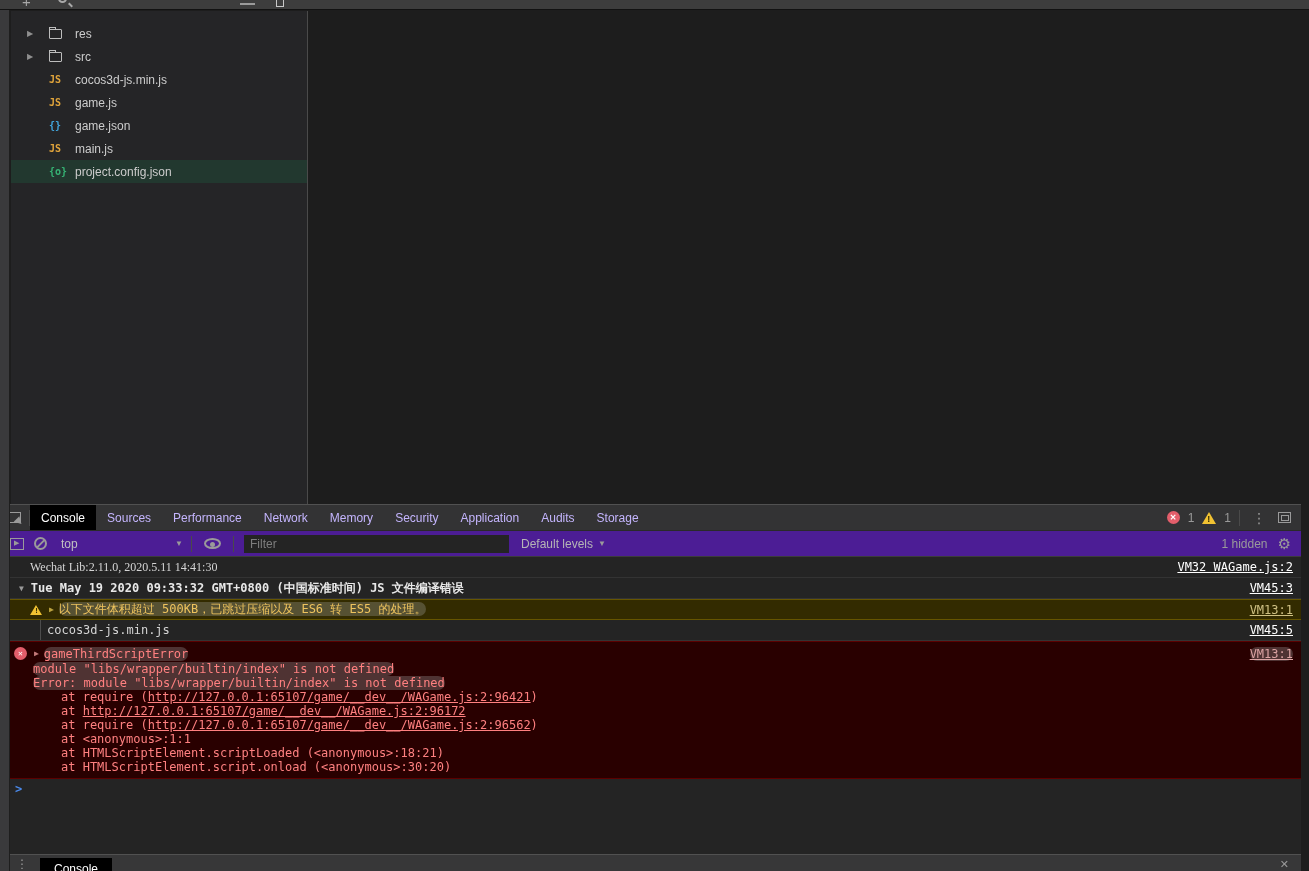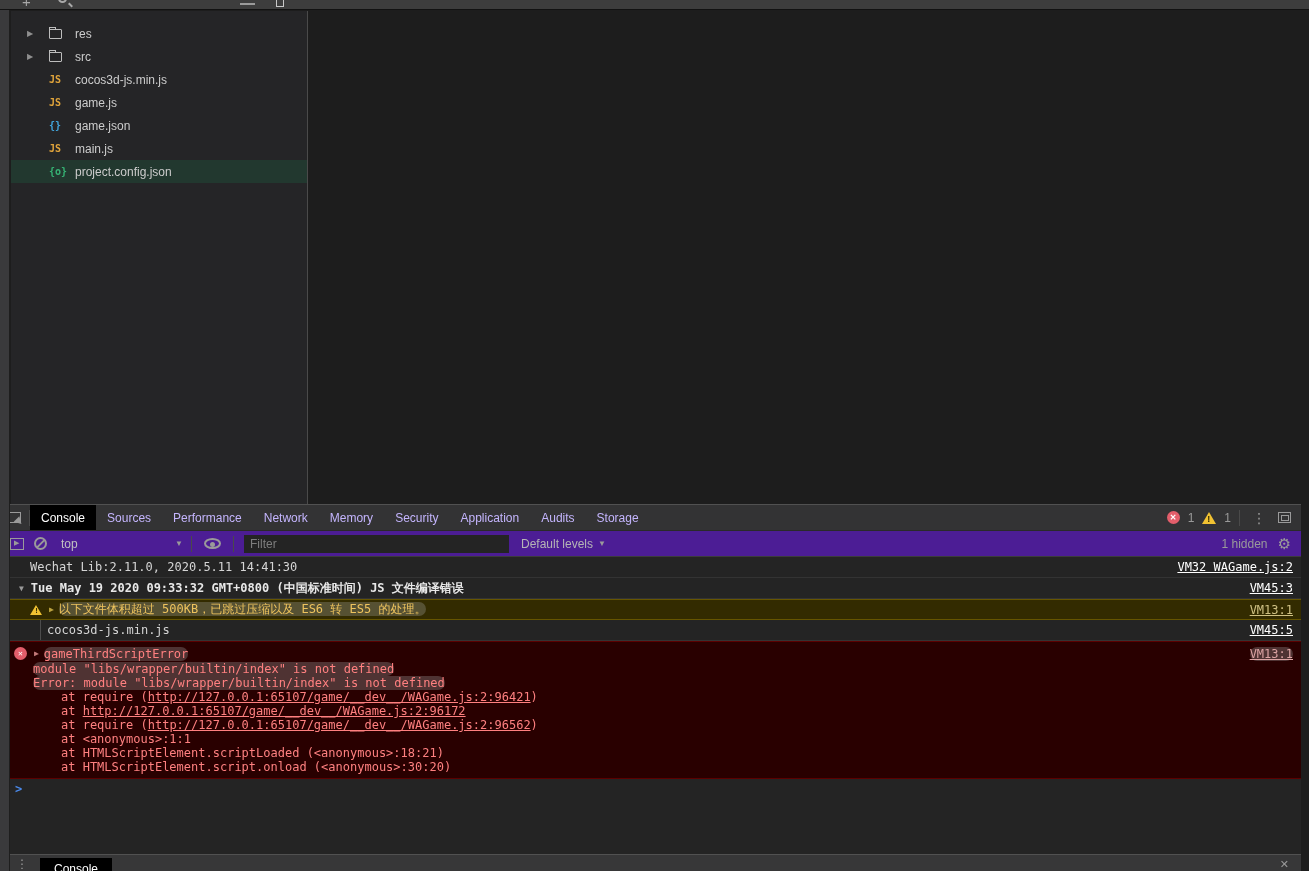--- a/index.html
+++ b/index.html
@@ -70,21 +70,21 @@
   .levels .caret { font-size:8px; color:#9a9a9a; }
   #toolbar-right { margin-left:auto; display:flex; align-items:center; gap:10px; padding-right:10px; }
   .hidden-label { color:#9a9a9a; }
   .gear { color:#9a9a9a; font-size:15px; cursor:pointer; }
 
   
   #console-area { height:296px; background:#242424; overflow:hidden; font-size:12px; }
   .crow { min-height:21px; display:flex; align-items:center; border-bottom:1px solid #333333; position:relative; padding-right:8px; }
   .crow .ctext { color:#d5d5d5; }
   .clink { margin-left:auto; color:#ffffff; text-decoration:underline; cursor:pointer; white-space:nowrap; }
-  .row-plain .ctext { margin-left:28px; }
+  .row-plain .ctext { margin-left:28px;font-family:Liberation Serif, serif; }
   .row-group .tri { color:#9a9a9a; font-size:8px; margin-left:17px; }
   .row-group .ctext { margin-left:7px; font-weight:bold; color:#e8e8e8; }
   .row-warning { background:#332b00; border-top:1px solid #665500; border-bottom:1px solid #665500; }
   .row-warning .warn-icon { margin-left:27px; transform:scale(0.85); }
   .row-warning .tri { color:#bba23f; font-size:8px; margin-left:6px; }
   .row-warning .ctext { margin-left:5px; color:#eec35d; }
   .row-warning .clink { color:#cfc083; }
   .row-nested .ctext { margin-left:45px; }
   .guide-line { position:absolute; left:38px; top:0; bottom:0; width:1px; background:#4c4c4c; }
   .sel { background:rgba(170,170,170,0.30);border-radius:7px; }

